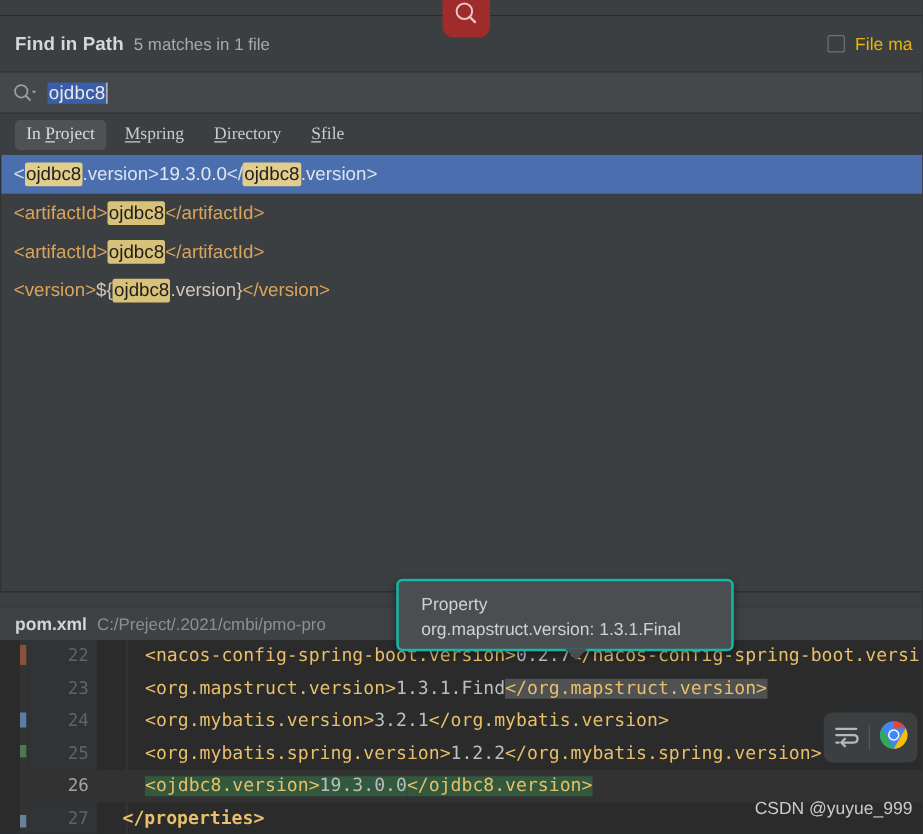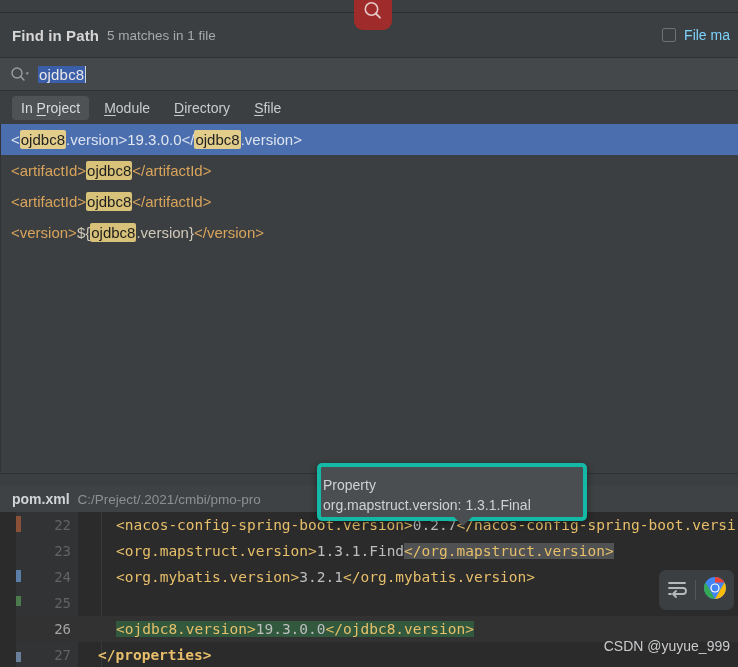--- a/index.html
+++ b/index.html
@@ -45,21 +45,21 @@
   .dlg-subtitle {
     font-size: 13.5px; color: #a7a9ab; margin-left: 8px;
   }
   .spacer { flex: 1 1 auto; }
   .filemask-wrap { display: flex; align-items: center; gap: 8px; margin-right: -6px; }
   .chk {
     width: 14px; height: 14px;
     border: 1px solid #6e7274; border-radius: 2px;
     background: #3c3f41;
   }
-  .filemask-label { font-size: 14px; color: #7dd3fc; white-space: nowrap; }
+  .filemask-label { font-size: 14px; color: #eab308; white-space: nowrap; }
 
   
   .search-row {
     position: relative; height: 34px;
     background: #45484a;
     border-top: 1px solid #2f3133;
     border-bottom: 1px solid #2f3133;
     display: flex; align-items: center;
     padding-left: 10px;
   }
@@ -73,20 +73,21 @@
   .caret {
     display: inline-block; width: 1px; height: 17px;
     background: #cfd2d4; margin-left: 0px; vertical-align: -3px;
   }
 
   
   .scope-row {
     height: 33px; display: flex; align-items: center;
     padding-left: 12px; gap: 6px;
     background: #3c3f41;
+    font-family: Liberation Serif, serif;
   }
   .scope-tab {
     font-size: 14px; color: #c9cbcd;
     padding: 4px 9px; border-radius: 4px;
   }
   .scope-tab.active { background: #4e5254; color: #d9dbdd; }
   .scope-tab u { text-decoration: underline; text-underline-offset: 2px; }
 
   
   .results {
@@ -166,22 +167,22 @@
   .t-tag { color: #e8bf6a; }
   .t-val { color: #bcbec0; }
   .m-grey { background: #4f5152; }
   .m-green { background: #32593d; }
 
   
   .tooltip {
     position: absolute; left: 317px; top: 463px;
     width: 270px; height: 58px;
     background: #4b4e50;
-    border: 4px solid #14b8a6; border-radius: 5px;
-    padding: 8px 2px;
+    border: 2px solid #14b8a6; border-radius: 5px;
+    padding: 8px 18px;
     z-index: 30;
     box-shadow: 0 2px 7px rgba(0,0,0,.45);
   }
   .tt-line { font-size: 14px; color: #cfd1d3; line-height: 20px; white-space: nowrap; }
   .tt-arrow {
     position: absolute; left: 133px; bottom: -9px;
     width: 0; height: 0;
     border-left: 9px solid transparent; border-right: 9px solid transparent;
     border-top: 9px solid #4b4e50;
   }
@@ -235,21 +236,21 @@
           <line x1="10.8" y1="10.8" x2="14" y2="14" stroke="#9a9d9f" stroke-width="1.5" stroke-linecap="round"></line>
           <path d="M15.5 6.5 L19 6.5 L17.25 9 Z" fill="#9a9d9f"></path>
         </svg>
       </span>
       <span class="search-text">ojdbc8</span>
         <span class="caret"></span>
     </div>
 
     <div class="scope-row">
       <span class="scope-tab active"><span>In </span><u>P</u><span>roject</span></span>
-      <span class="scope-tab"><span></span><u>M</u><span>odule</span></span>
+      <span class="scope-tab"><span></span><u>M</u><span>spring</span></span>
       <span class="scope-tab"><span></span><u>D</u><span>irectory</span></span>
       <span class="scope-tab"><span></span><u>S</u><span>file</span></span>
     </div>
 
     <div class="results" id="results-list">
         <div class="res-row sel">
           <span class="tag">&lt;</span>
           <span class="hl">ojdbc8</span>
           <span class="tag">.version&gt;</span>
           <span class="plain">19.3.0.0</span>
@@ -303,20 +304,21 @@
           <div class="cline">
             <span class="lnum">23</span>
             <span class="ctext"><span class="t-tag">&lt;org.mapstruct.version&gt;</span><span class="t-val">1.3.1.Find</span><span class="t-tag m-grey">&lt;/org.mapstruct.version&gt;</span></span>
           </div>
           <div class="cline">
             <span class="lnum">24</span>
             <span class="ctext"><span class="t-tag">&lt;org.mybatis.version&gt;</span><span class="t-val">3.2.1</span><span class="t-tag">&lt;/org.mybatis.version&gt;</span></span>
           </div>
           <div class="cline">
             <span class="lnum">25</span>
+            <span class="ctext"><span class="t-tag">&lt;org.mybatis.spring.version&gt;</span><span class="t-val">1.2.2</span><span class="t-tag">&lt;/org.mybatis.spring.version&gt;</span></span>
           </div>
           <div class="cline cur">
             <span class="lnum">26</span>
             <span class="ctext"><span class="t-tag m-green">&lt;ojdbc8.version&gt;</span><span class="t-val m-green">19.3.0.0</span><span class="t-tag m-green">&lt;/ojdbc8.version&gt;</span></span>
           </div>
           <div class="cline">
             <span class="lnum">27</span>
             <span class="ctext ind2"><span class="t-tag">&lt;/properties&gt;</span></span>
           </div>
         </div>

